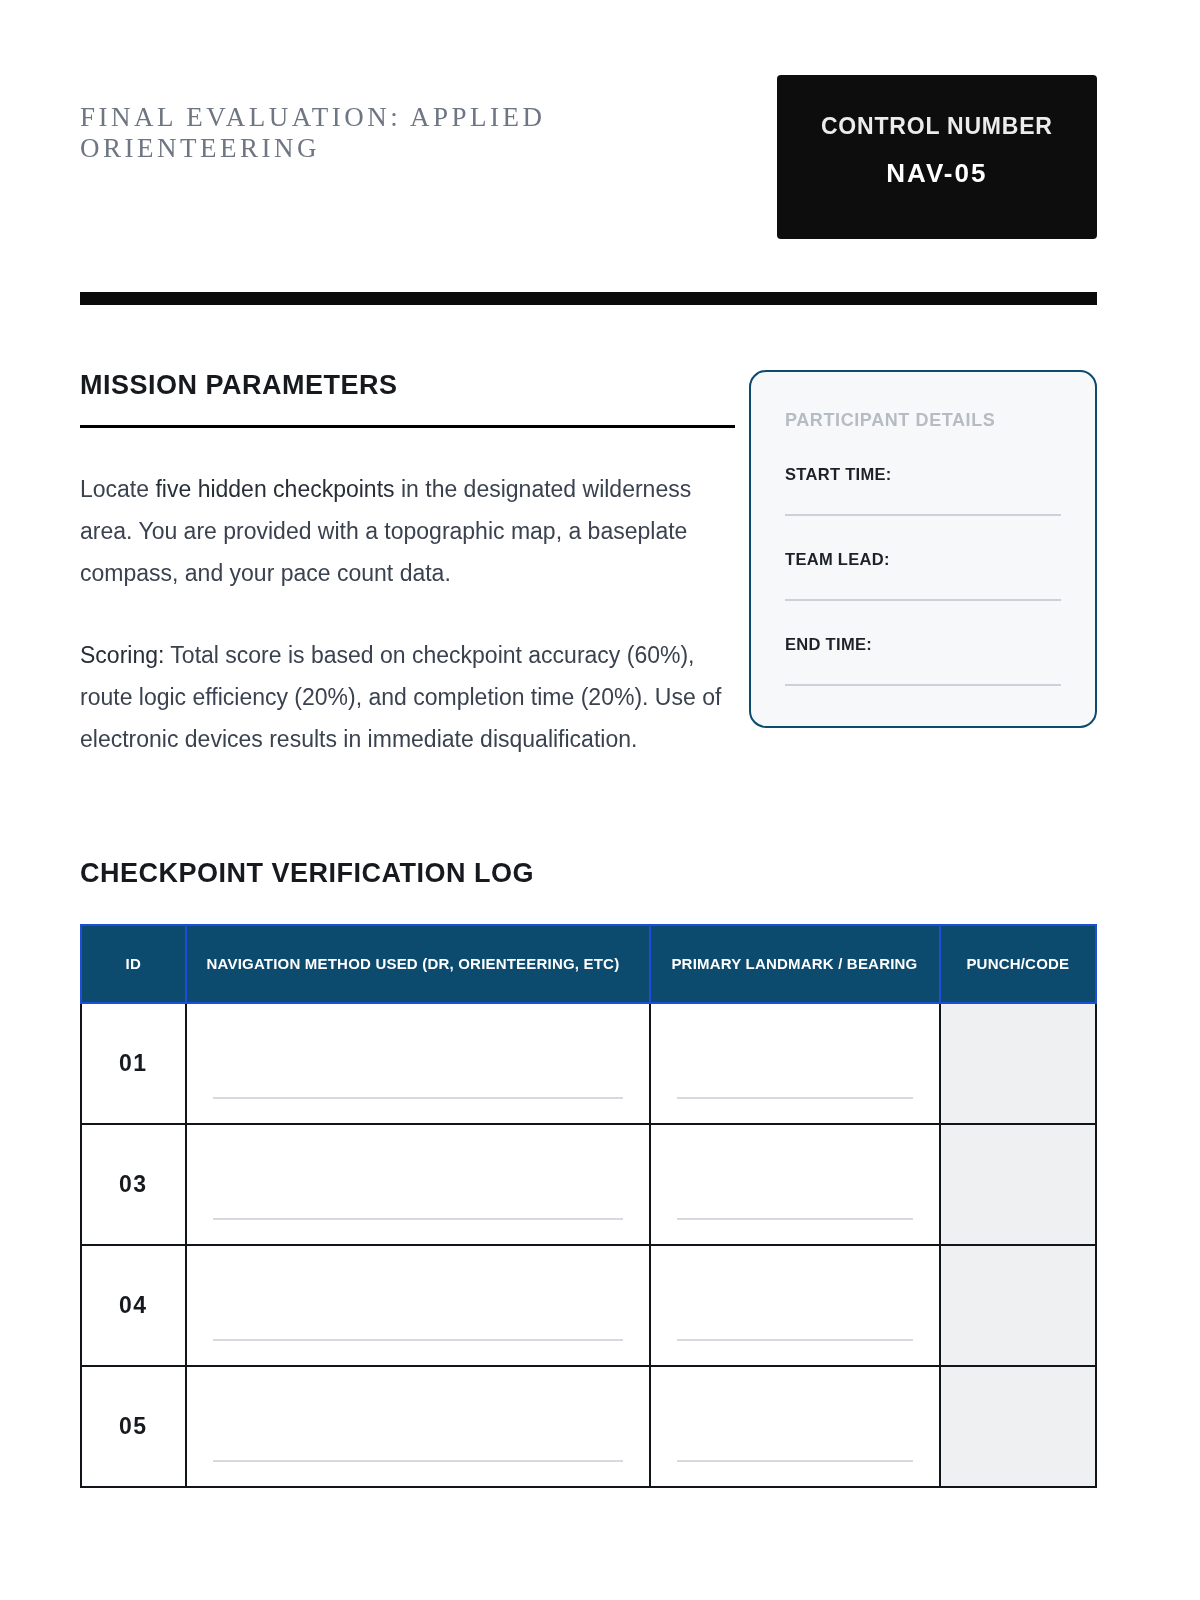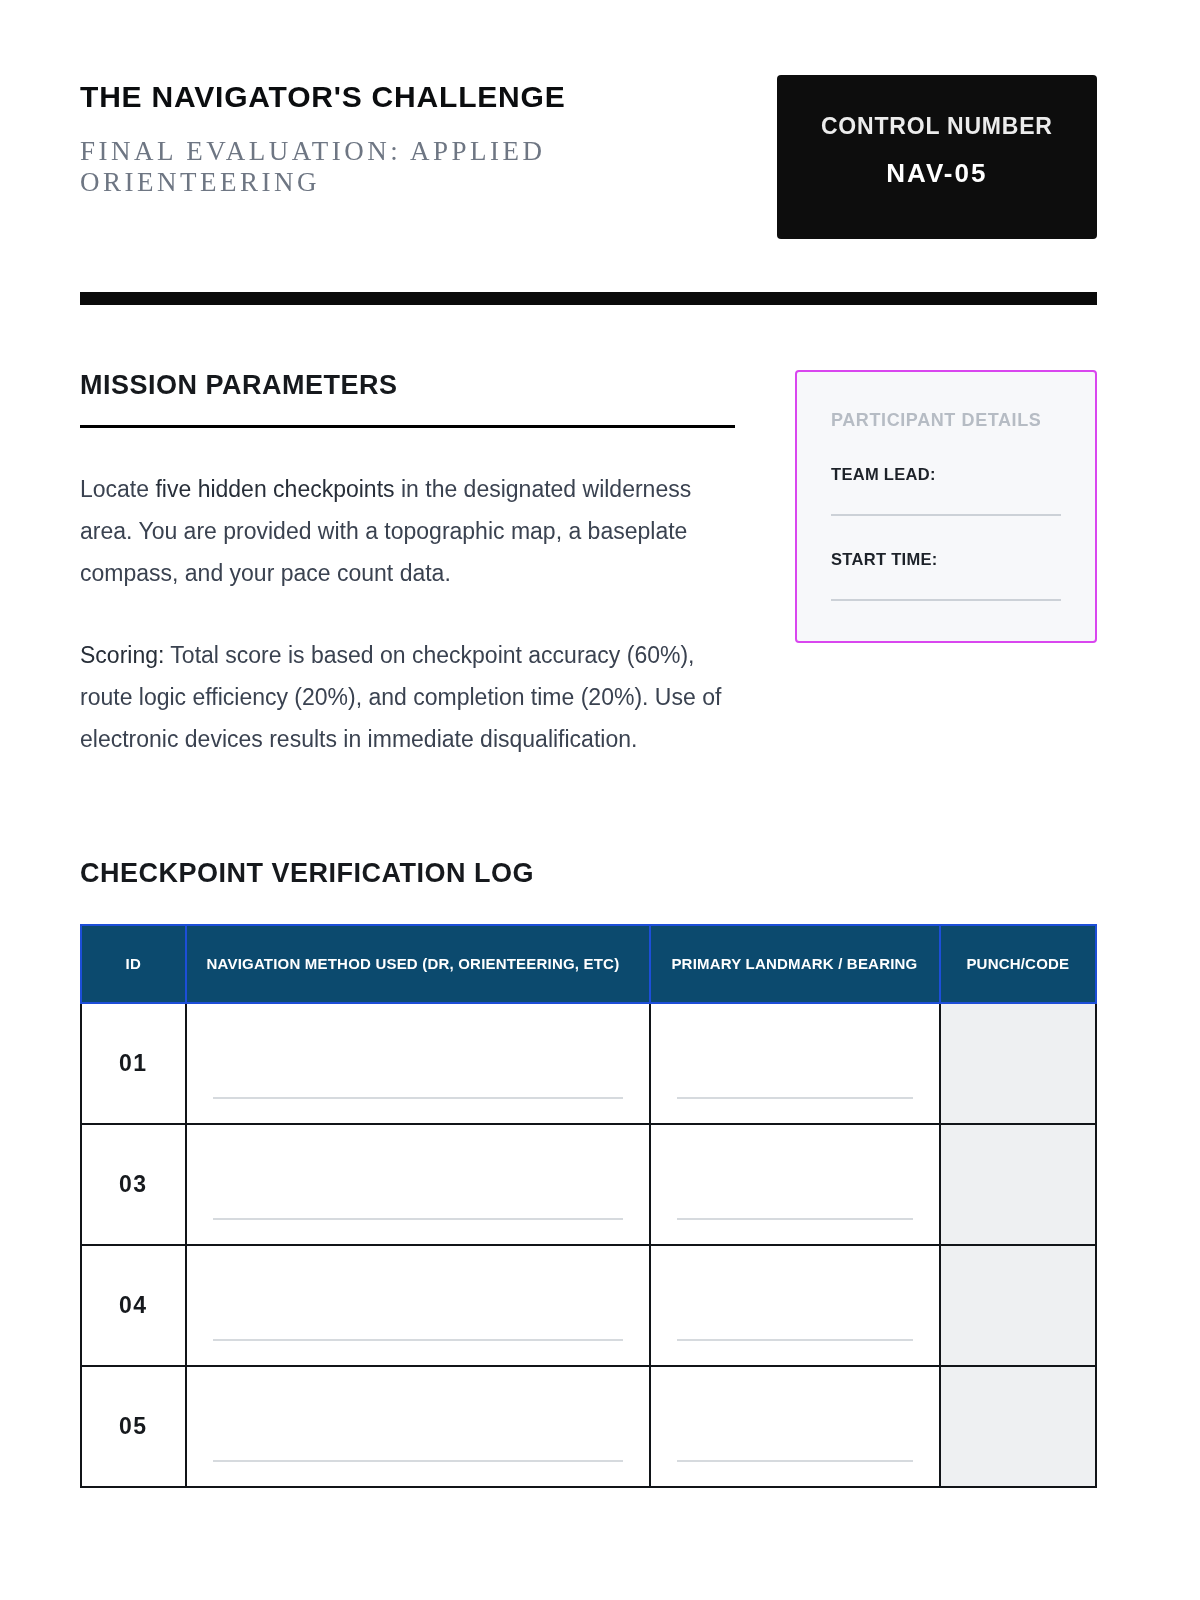--- a/index.html
+++ b/index.html
@@ -38,21 +38,21 @@
   }
   .mission-col .section-heading {
     padding-bottom:24px; border-bottom:3px solid #000000;
   }
   .body-par {
     margin-top:40px; font-size:23px; line-height:1.83; color:#3a4250;
   }
   .body-par strong { color:#272e38; font-weight:400; }
 
   .participant-box {
-    width:302px; border:2px solid #d946ef; border-radius:4px;
+    width:348px; border:2px solid #0c4a6e; border-radius:17px;
     background:#f7f8fa; padding:38px 34px 40px; align-self:flex-start;
   }
   .participant-heading {
     font-size:18px; font-weight:800; letter-spacing:0.6px; color:#b6bcc4;
   }
   .p-field { margin-top:34px; }
   .p-field-label { font-size:16.5px; font-weight:700; color:#1d2229; letter-spacing:0.3px; }
   .p-field-line { border-bottom:2px solid #ccd1d7; height:32px; width:100%; }
 
   
@@ -84,21 +84,20 @@
   td.td-punch { background:#eef0f2; }
 </style>
 </head>
 <body>
 
 <div class="page">
   <div class="content">
 
     <div class="header">
       <div class="title-block">
-        <div class="doc-title">THE NAVIGATOR'S CHALLENGE</div>
         <div class="doc-subtitle">FINAL EVALUATION: APPLIED ORIENTEERING</div>
       </div>
       <div class="control-box">
         <div class="control-label">CONTROL NUMBER</div>
         <div class="control-value">NAV-05</div>
       </div>
     </div>
 
     <div class="top-divider"></div>
 
@@ -106,29 +105,33 @@
       <div class="mission-col">
         <div class="section-heading">MISSION PARAMETERS</div>
         <p class="body-par"><span>Locate </span><strong>five hidden checkpoints</strong><span> in the designated wilderness area. You are provided with a topographic map, a baseplate compass, and your pace count data.</span></p>
         <p class="body-par"><strong>Scoring:</strong><span> Total score is based on checkpoint accuracy (60%), route logic efficiency (20%), and completion time (20%). Use of electronic devices results in immediate disqualification.</span></p>
       </div>
 
       <div class="participant-box">
         <div class="participant-heading">PARTICIPANT DETAILS</div>
         <div id="participant-fields">
   <div class="p-field">
+    <div class="p-field-label">START TIME:</div>
+    <div class="p-field-line"></div>
+  </div>
+
+  <div class="p-field">
     <div class="p-field-label">TEAM LEAD:</div>
     <div class="p-field-line"></div>
   </div>
 
   <div class="p-field">
-    <div class="p-field-label">START TIME:</div>
+    <div class="p-field-label">END TIME:</div>
     <div class="p-field-line"></div>
   </div>
-
 </div>
       </div>
     </div>
 
     <div class="section-heading log-heading">CHECKPOINT VERIFICATION LOG</div>
 
     <table class="log-table">
       <thead>
         <tr>
           <th class="th-id">ID</th>

